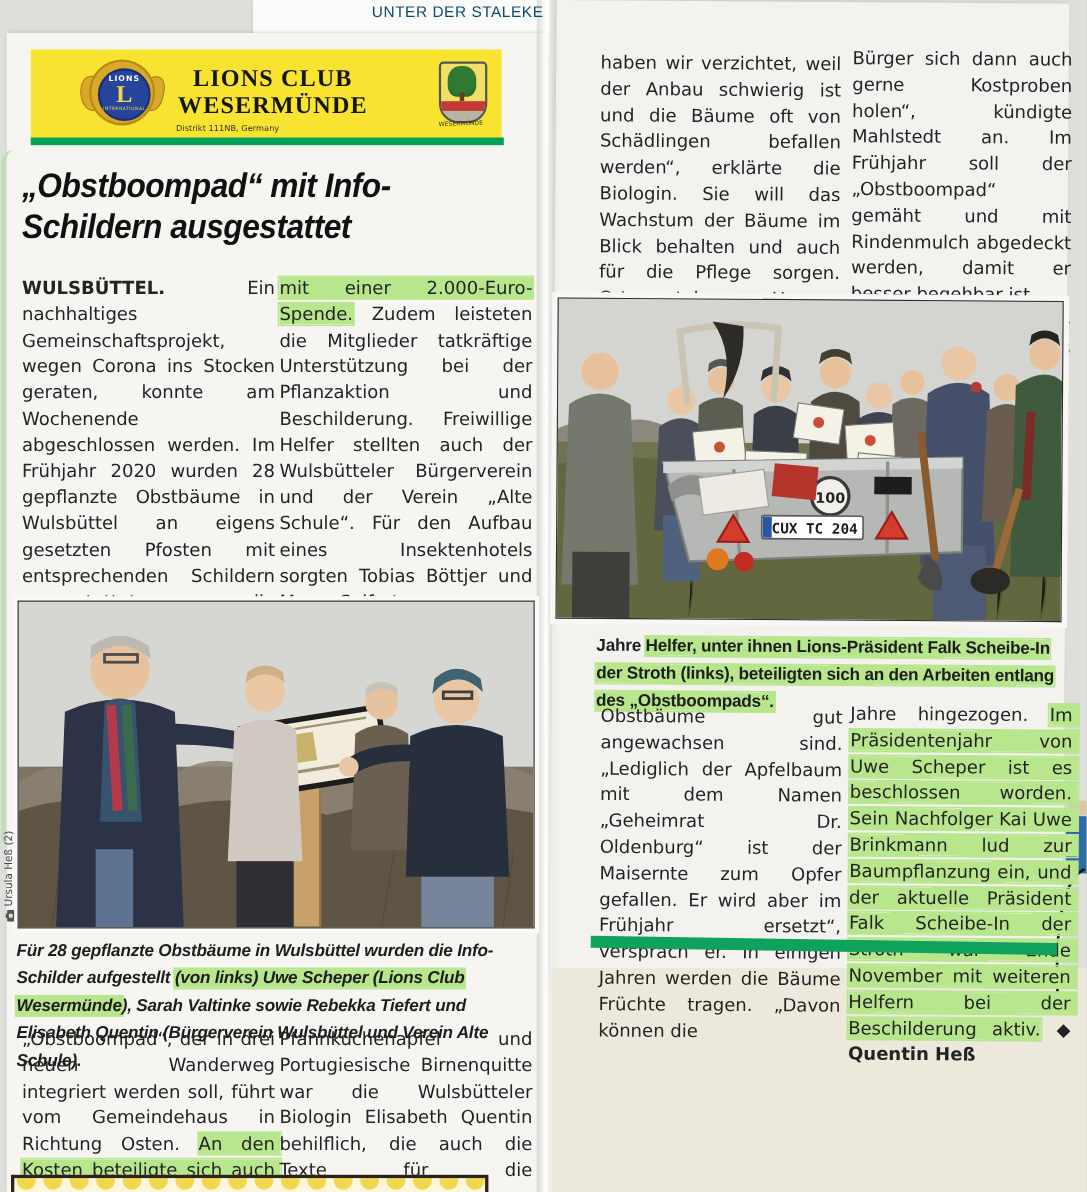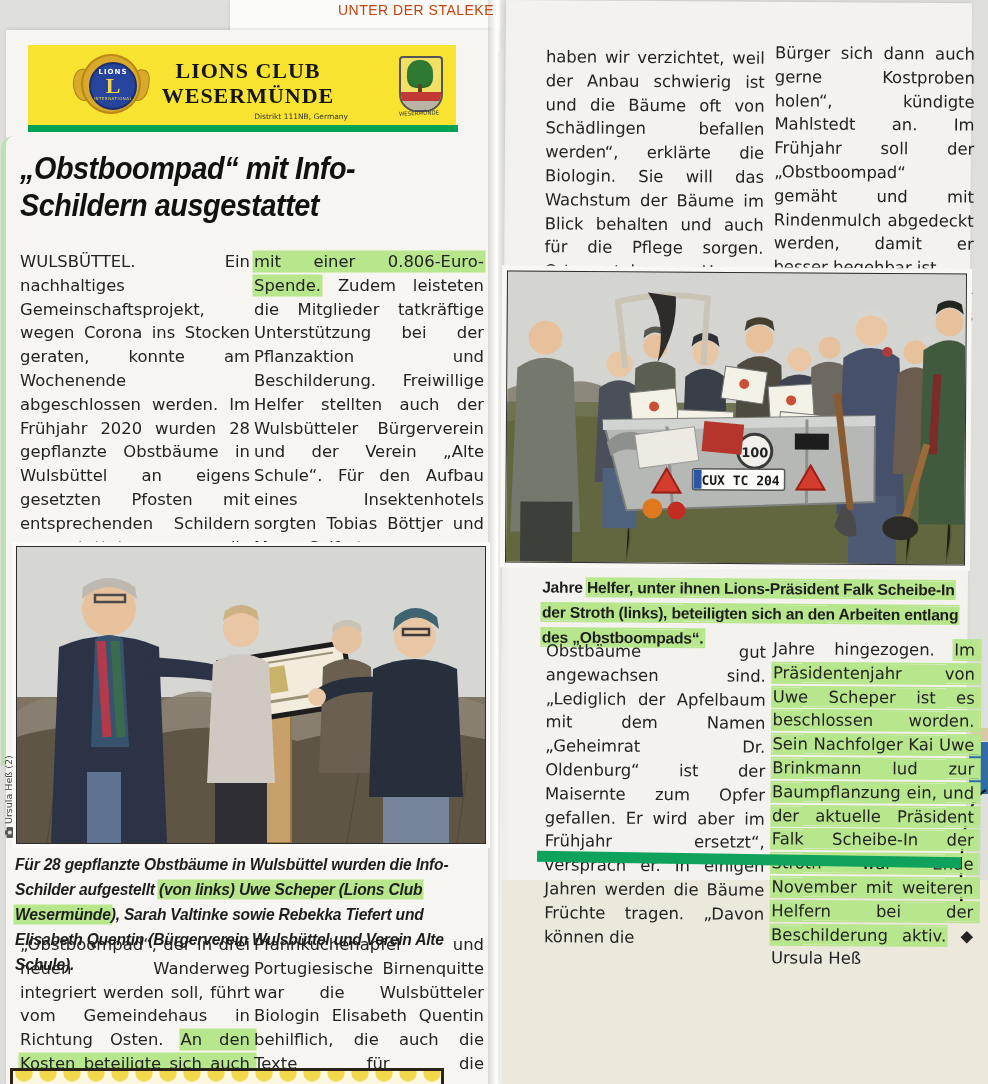--- a/index.html
+++ b/index.html
@@ -11,27 +11,27 @@
   #paper-top-white{left:230px;top:0;width:270px;height:52px;background:#fbfbf9;box-shadow:0 2px 3px rgba(0,0,0,.12);}
   #paper-left{left:6px;top:30px;width:492px;height:1054px;background:#f6f5f1;box-shadow:1px 0 4px rgba(0,0,0,.18);}
   #paper-right{left:506px;top:0;width:466px;height:898px;background:#f3f2ee;box-shadow:-2px 0 5px rgba(0,0,0,.15);transform:rotate(.4deg);transform-origin:top left;}
   #paper-cream{left:500px;top:880px;width:488px;height:204px;background:#ece8db;}
   #torn-edge{position:absolute;left:488px;top:0;width:22px;height:1084px;background:linear-gradient(90deg,rgba(110,110,105,.22),rgba(255,255,255,.95) 38%,rgba(233,232,228,.55) 65%,rgba(210,209,205,0));}
   #left-green-curve{position:absolute;left:1px;top:136px;width:9px;height:630px;border-left:4px solid #bcdfb6;border-top-left-radius:14px;}
   #right-tan-sliver{position:absolute;left:971px;top:728px;width:17px;height:13px;background:#d9c9a4;}
   #right-blue-sliver{position:absolute;left:969px;top:742px;width:19px;height:52px;background:#2f6ca5;}
 
   
-  #section-header{position:absolute;left:338px;top:2px;font-size:14px;letter-spacing:.5px;color:#c2410c;font-family:"Liberation Sans",sans-serif;}
+  #section-header{position:absolute;left:338px;top:2px;font-size:14px;letter-spacing:.5px;color:#0c4a6e;font-family:"Liberation Sans",sans-serif;}
 
   
   #banner{position:absolute;left:28px;top:45px;width:428px;height:86px;background:#f8e331;}
   #banner-green{position:absolute;left:28px;top:125px;width:430px;height:7px;background:#00a355;}
   #banner-title{position:absolute;left:120px;top:13px;width:200px;text-align:center;font-family:"Liberation Serif","DejaVu Serif",serif;font-weight:700;color:#151515;font-size:22px;line-height:25px;letter-spacing:1px;}
-  #banner-sub{position:absolute;left:120px;top:67px;width:200px;text-align:right;font-size:7.5px;color:#333;}
+  #banner-sub{position:absolute;left:132px;top:67px;width:200px;text-align:left;font-size:7.5px;color:#333;}
   
   #lions-logo{position:absolute;left:48px;top:8px;width:70px;height:70px;}
   #lions-ring{position:absolute;left:7px;top:3px;width:56px;height:56px;border-radius:50%;background:#d9a92c;box-shadow:0 0 0 2px #b8890f;}
   .lion-blob{position:absolute;top:16px;width:18px;height:30px;background:#d9a92c;border:1px solid #a97f14;border-radius:60% 40% 50% 50%;}
   #lion-left{left:-3px;transform:rotate(-10deg);}
   #lion-right{right:-3px;transform:rotate(10deg);}
   #lions-inner{position:absolute;left:13px;top:9px;width:44px;height:44px;border-radius:50%;background:#27449c;border:2px solid #1b2f6e;color:#fff;text-align:center;}
   #lions-word{font-size:7px;font-weight:700;letter-spacing:1px;margin-top:4px;}
   #lions-letter{font-size:22px;font-weight:700;color:#f4d749;line-height:20px;font-family:"Liberation Serif",serif;}
   #lions-intl{font-size:4px;letter-spacing:.5px;color:#f4d749;}
@@ -46,21 +46,21 @@
 
   
   #headline{position:absolute;left:20px;top:150px;font-weight:700;font-style:italic;font-size:31px;line-height:37px;color:#111;font-family:"Liberation Sans",sans-serif;transform:scaleX(.93);transform-origin:left top;letter-spacing:-.5px;white-space:nowrap;}
 
   
   .col{position:absolute;font-size:16.4px;line-height:23.8px;text-align:justify;color:#232323;white-space:pre-wrap;}
   #lcol1{left:20px;top:250px;width:230px;}
   #lcol2{left:254px;top:250px;width:230px;}
   #lcol3{left:20px;top:933px;width:230px;}
   #lcol4{left:254px;top:933px;width:230px;}
-  .b{font-weight:400;}
+  .b{font-weight:700;}
   .hl{background:#b7e68c;box-shadow:0 0 0 1.5px #b7e68c;box-decoration-break:clone;-webkit-box-decoration-break:clone;}
 
   
   .photo{position:absolute;border:1px solid #2c2c2c;background:#cfcfcc;overflow:hidden;}
   #photo-left{left:16px;top:546px;width:468px;height:296px;box-shadow:0 0 0 4px #fbfaf7;}
   #photo-right{left:506px;top:272px;width:458px;height:290px;box-shadow:0 0 0 5px #f8f7f3;transform:rotate(.4deg);}
 
   
   .caption{position:absolute;font-weight:700;font-size:15.6px;line-height:25px;color:#1d1d1d;font-family:"Liberation Sans",sans-serif;letter-spacing:-.2px;}
   #caption-left{left:15px;top:852px;width:472px;font-style:italic;}
@@ -128,21 +128,21 @@
     </div>
   </div>
   <div id="banner-green"></div>
 
   <div id="headline">
     <div>„Obstboompad“ mit Info-</div>
     <div>Schildern ausgestattet</div>
   </div>
 
   <div class="col" id="lcol1"><span class="b">WULSBÜTTEL.</span><span> Ein nachhaltiges Gemeinschaftsprojekt, wegen Corona ins Stocken geraten, konnte am Wochenende abgeschlossen werden. Im Frühjahr 2020 wurden 28 gepflanzte Obstbäume in Wulsbüttel an eigens gesetzten Pfosten mit entsprechenden Schildern ausgestattet, die Aufschluss über die Herkunft, Früchte, Geschmack und Erntezeit geben. Der so genannte</span></div>
-  <div class="col" id="lcol2"><span class="hl">mit einer 0.806-Euro-Spende.</span><span> Zudem leisteten die Mitglieder tatkräftige Unterstützung bei der Pflanzaktion und Beschilderung. Freiwillige Helfer stellten auch der Wulsbütteler Bürgerverein und der Verein „Alte Schule“. Für den Aufbau eines Insektenhotels sorgten Tobias Böttjer und Marco Seifert.
+  <div class="col" id="lcol2"><span class="hl">mit einer 2.000-Euro-Spende.</span><span> Zudem leisteten die Mitglieder tatkräftige Unterstützung bei der Pflanzaktion und Beschilderung. Freiwillige Helfer stellten auch der Wulsbütteler Bürgerverein und der Verein „Alte Schule“. Für den Aufbau eines Insektenhotels sorgten Tobias Böttjer und Marco Seifert.
 Bei der Auswahl alter Obstsorten wie Bühler Frühzwetsche, Roter Gravensteiner, Altländer</span></div>
 
   <div class="photo" id="photo-left">
     <svg width="468" height="296" viewBox="0 0 468 296">
       <rect x="0" y="0" width="468" height="296" fill="#d6d6d3"></rect>
       <rect x="0" y="150" width="468" height="146" fill="#7d7464"></rect>
       <path d="M0,165 Q30,140 60,160 Q100,135 140,158 Q180,132 220,156 Q260,136 300,158 Q340,134 380,156 Q420,138 468,158 L468,200 L0,200 Z" fill="#8a8173" opacity=".85"></path>
       <path d="M0,190 Q60,170 120,192 Q200,168 280,194 Q360,172 468,192 L468,296 L0,296 Z" fill="#5f5544"></path>
       <g stroke="#4a4133" stroke-width="1" opacity=".6">
         <path d="M30,296 L42,210"></path>
@@ -330,17 +330,17 @@
       <g>
         <line x1="420" y1="170" x2="398" y2="248" stroke="#9c6a38" stroke-width="7"></line>
         <ellipse cx="394" cy="254" rx="18" ry="12" fill="#2c2a26"></ellipse>
       </g>
     </svg>
   </div>
 
   <div class="caption" id="caption-right"><span>Jahre </span><span class="hl">Helfer, unter ihnen Lions-Präsident Falk Scheibe-In der Stroth (links), beteiligten sich an den Arbeiten entlang des „Obstboompads“.</span></div>
 
   <div class="col" id="rcol3"><span>Obstbäume gut angewachsen sind. „Lediglich der Apfelbaum mit dem Namen „Geheimrat Dr. Oldenburg“ ist der Maisernte zum Opfer gefallen. Er wird aber im Frühjahr ersetzt“, versprach er. In einigen Jahren werden die Bäume Früchte tragen. „Davon können die</span></div>
-  <div class="col" id="rcol4"><span>Jahre hingezogen. </span><span class="hl">Im Präsidentenjahr von Uwe Scheper ist es beschlossen worden. Sein Nachfolger Kai Uwe Brinkmann lud zur Baumpflanzung ein, und der aktuelle Präsident Falk Scheibe-In der Stroth war Ende November mit weiteren Helfern bei der Beschilderung aktiv.</span><span class="b"> ◆ </span><span class="b">Ursula Heß</span></div>
+  <div class="col" id="rcol4"><span>Jahre hingezogen. </span><span class="hl">Im Präsidentenjahr von Uwe Scheper ist es beschlossen worden. Sein Nachfolger Kai Uwe Brinkmann lud zur Baumpflanzung ein, und der aktuelle Präsident Falk Scheibe-In der Stroth war Ende November mit weiteren Helfern bei der Beschilderung aktiv.</span><span class="b"> ◆ </span><span class="b">Quentin Heß</span></div>
 
   <div id="green-bar"></div>
 
 </div>
 
 </body></html>

